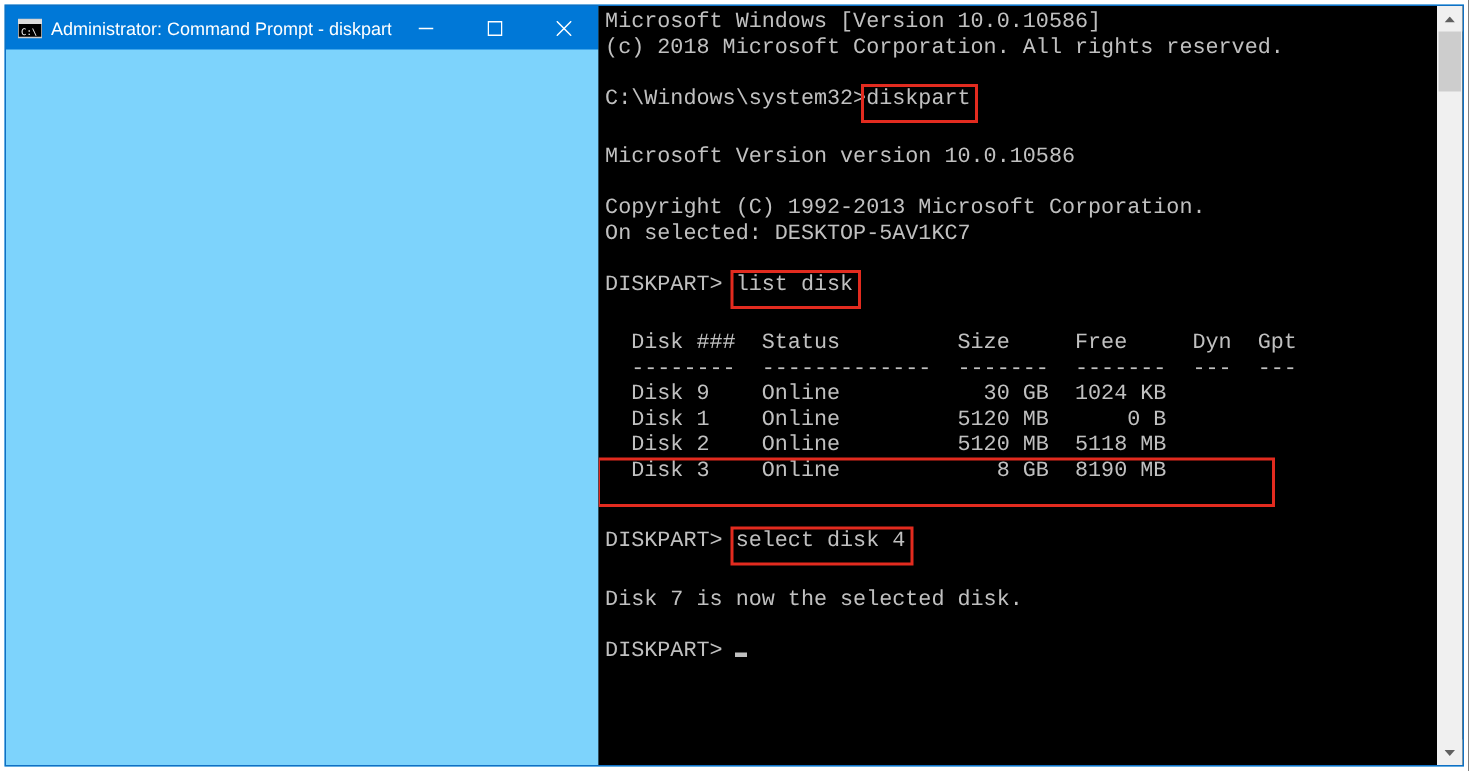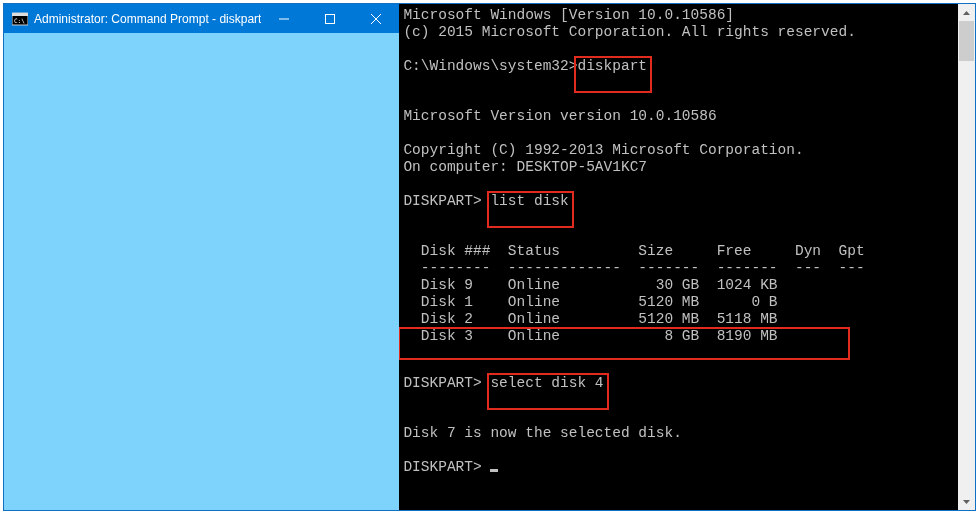--- a/index.html
+++ b/index.html
@@ -96,21 +96,21 @@
     left: 1px;
     top: 17px;
     width: 15px;
     height: 40px;
     background: #cdcdcd;
   }
   .hl {
     outline: 2px solid #e22b1f;
     outline-offset: -1px;
     display: inline-block;
-    padding: 1px 4px 17px 2px;
+    padding: 1px 4px 6px 2px;
     margin: -1px -4px -1px -2px;
   }
   .hl-row {
     display: inline-block;
     outline: 2px solid #e22b1f;
     outline-offset: -1px;
     padding: 0 2px 14px 4px;
     margin: 0 -2px -1px -4px;
   }
   .cursor {
@@ -149,28 +149,28 @@
       <div class="winbtn">
         <svg width="10" height="10" viewBox="0 0 10 10">
             <path d="M0 0 L10 10 M10 0 L0 10" stroke="#fff" stroke-width="1"></path>
           </svg>
       </div>
     </div>
   </div>
 
   <div class="client">
     <div class="terminal"><span>Microsoft Windows [Version 10.0.10586]</span>
-<span>(c) 2015 Microsoft Corporation. All rights reserved.</span>
+<span>(c) 2018 Microsoft Corporation. All rights reserved.</span>
 
 <span>C:\Windows\system32&gt;</span><span class="hl">diskpart</span>
 
 <span>Microsoft Version version 10.0.10586</span>
 
 <span>Copyright (C) 1992-2013 Microsoft Corporation.</span>
-<span>On computer: DESKTOP-5AV1KC7</span>
+<span>On selected: DESKTOP-5AV1KC7</span>
 
 <span>DISKPART&gt; </span><span class="hl">list disk</span>
 
 <span>  Disk ###  Status         Size     Free     Dyn  Gpt</span>
 <span>  --------  -------------  -------  -------  ---  ---</span>
 <span>  Disk 9    Online           30 GB  1024 KB</span>
 <span>  Disk 1    Online         5120 MB      0 B</span>
 <span>  Disk 2    Online         5120 MB  5118 MB</span>
 <span class="hl-row">  Disk 3    Online            8 GB  8190 MB        </span>
 

